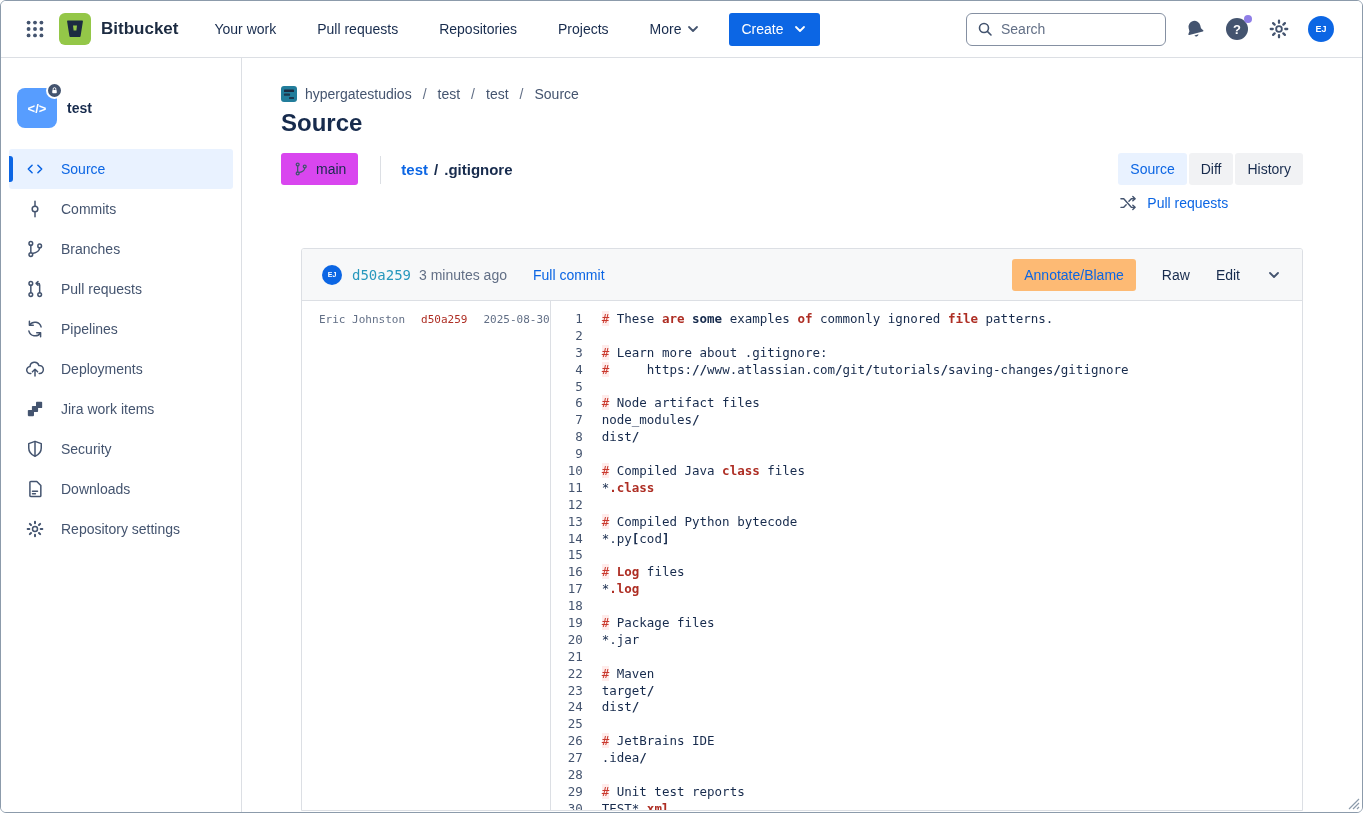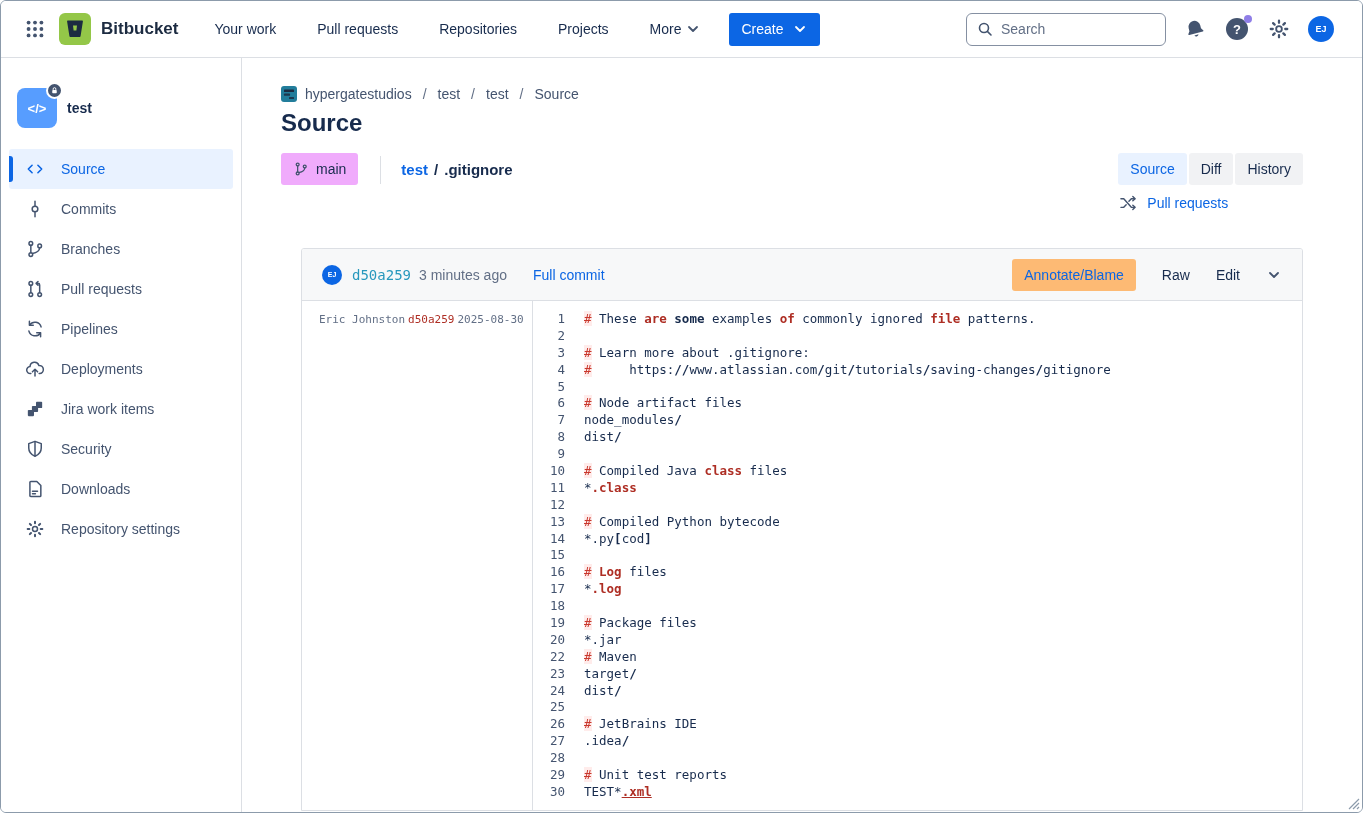--- a/index.html
+++ b/index.html
@@ -65,21 +65,21 @@
   
   .main { flex:1; min-width:0; padding:28px 59px 0 39px; overflow:hidden; background:#fff; }
   .breadcrumb { display:flex; align-items:center; gap:8px; font-size:14px; color:#44546F; }
   .bc-icon { width:16px; height:16px; display:flex; }
   .bc-sep { color:#626F86; padding:0 3px; }
   .bc-item { cursor:pointer; }
   .page-title { margin-top:6px; font-size:24px; line-height:30px; font-weight:600; color:#172B4D; }
 
   .toolbar-row { display:flex; align-items:flex-start; margin-top:15px; }
   .toolbar-left { display:flex; align-items:center; }
-  .branch-btn { height:32px; background:#f0abfc; border:none; border-radius:3px; padding:0 12px;
+  .branch-btn { height:32px; background:#d946ef; border:none; border-radius:3px; padding:0 12px;
     display:flex; align-items:center; gap:7px; font-size:14px; font-weight:500; color:#172B4D;
     cursor:pointer; font-family:inherit; }
   .branch-btn svg { width:16px; height:16px; color:#44546F; }
   .tool-div { width:1px; height:28px; background:#DCDFE4; margin:2px 20px 0 22px; }
   .file-path { font-size:15px; font-weight:600; display:flex; align-items:center; gap:6px; }
   .file-path .repo-link { color:#0C66E4; cursor:pointer; }
   .file-path .p-sep { color:#172B4D; }
   .file-path .file-name { color:#172B4D; }
 
   .toolbar-right { margin-left:auto; display:flex; flex-direction:column; align-items:flex-start; }
@@ -106,21 +106,21 @@
   .bar-actions { margin-left:auto; display:flex; align-items:center; gap:26px; }
   .chip { height:32px; background:#fdba74; color:#0C66E4; border:none; border-radius:3px;
     padding:0 12px; font-size:14px; font-weight:500; display:flex; align-items:center;
     cursor:pointer; font-family:inherit; }
   .bar-btn { background:none; border:none; font-size:14px; font-weight:500; color:#172B4D;
     cursor:pointer; font-family:inherit; }
   .edit-chev { width:16px; height:16px; color:#44546F; cursor:pointer; }
 
   .code-body { display:flex; height:511px; }
   .blame-col { flex:0 0 231px; border-right:1px solid #DCDFE4; padding:10px 0 0 17px; }
-  .blame-row { display:flex; gap:3px; font-family:"DejaVu Sans Mono", monospace; font-size:11px;
+  .blame-row { display:flex; gap:16px; font-family:"DejaVu Sans Mono", monospace; font-size:11px;
     line-height:17px; color:#626F86; white-space:nowrap; }
   .blame-hash { color:#AE2E24; cursor:pointer; }
   .code-col { flex:1; padding-top:10px; overflow:hidden; }
   .cl { display:flex; height:16.9px; line-height:16.9px;
     font-family:"DejaVu Sans Mono", monospace; font-size:12.5px; white-space:pre; }
   .ln { flex:none; width:32px; text-align:right; color:#44546F; cursor:pointer; }
   .lc { padding-left:19px; color:#172B4D; }
   .tk-p { color:#172B4D; }
   .tk-h { color:#C9372C; background:#FFECEB; }
   .tk-k { color:#AE2E24; font-weight:bold; }
@@ -425,20 +425,21 @@
               <div class="cl"><span class="ln">11</span><span class="lc"><span class="tk-p">*</span><span class="tk-k">.class</span></span></div>
               <div class="cl"><span class="ln">12</span><span class="lc"></span></div>
               <div class="cl"><span class="ln">13</span><span class="lc"><span class="tk-h">#</span><span class="tk-p"> Compiled Python bytecode</span></span></div>
               <div class="cl"><span class="ln">14</span><span class="lc"><span class="tk-p">*.py</span><span class="tk-b">[</span><span class="tk-p">cod</span><span class="tk-b">]</span></span></div>
               <div class="cl"><span class="ln">15</span><span class="lc"></span></div>
               <div class="cl"><span class="ln">16</span><span class="lc"><span class="tk-h">#</span><span class="tk-p"> </span><span class="tk-k">Log</span><span class="tk-p"> files</span></span></div>
               <div class="cl"><span class="ln">17</span><span class="lc"><span class="tk-p">*</span><span class="tk-k">.log</span></span></div>
               <div class="cl"><span class="ln">18</span><span class="lc"></span></div>
               <div class="cl"><span class="ln">19</span><span class="lc"><span class="tk-h">#</span><span class="tk-p"> Package files</span></span></div>
               <div class="cl"><span class="ln">20</span><span class="lc"><span class="tk-p">*.jar</span></span></div>
+              <div class="cl"><span class="ln">21</span><span class="lc"></span></div>
               <div class="cl"><span class="ln">22</span><span class="lc"><span class="tk-h">#</span><span class="tk-p"> Maven</span></span></div>
               <div class="cl"><span class="ln">23</span><span class="lc"><span class="tk-p">target</span><span class="tk-b">/</span></span></div>
               <div class="cl"><span class="ln">24</span><span class="lc"><span class="tk-p">dist</span><span class="tk-b">/</span></span></div>
               <div class="cl"><span class="ln">25</span><span class="lc"></span></div>
               <div class="cl"><span class="ln">26</span><span class="lc"><span class="tk-h">#</span><span class="tk-p"> JetBrains IDE</span></span></div>
               <div class="cl"><span class="ln">27</span><span class="lc"><span class="tk-p">.idea</span><span class="tk-b">/</span></span></div>
               <div class="cl"><span class="ln">28</span><span class="lc"></span></div>
               <div class="cl"><span class="ln">29</span><span class="lc"><span class="tk-h">#</span><span class="tk-p"> Unit test reports</span></span></div>
               <div class="cl"><span class="ln">30</span><span class="lc"><span class="tk-p">TEST*</span><span class="tk-u">.xml</span></span></div>
             </div>

